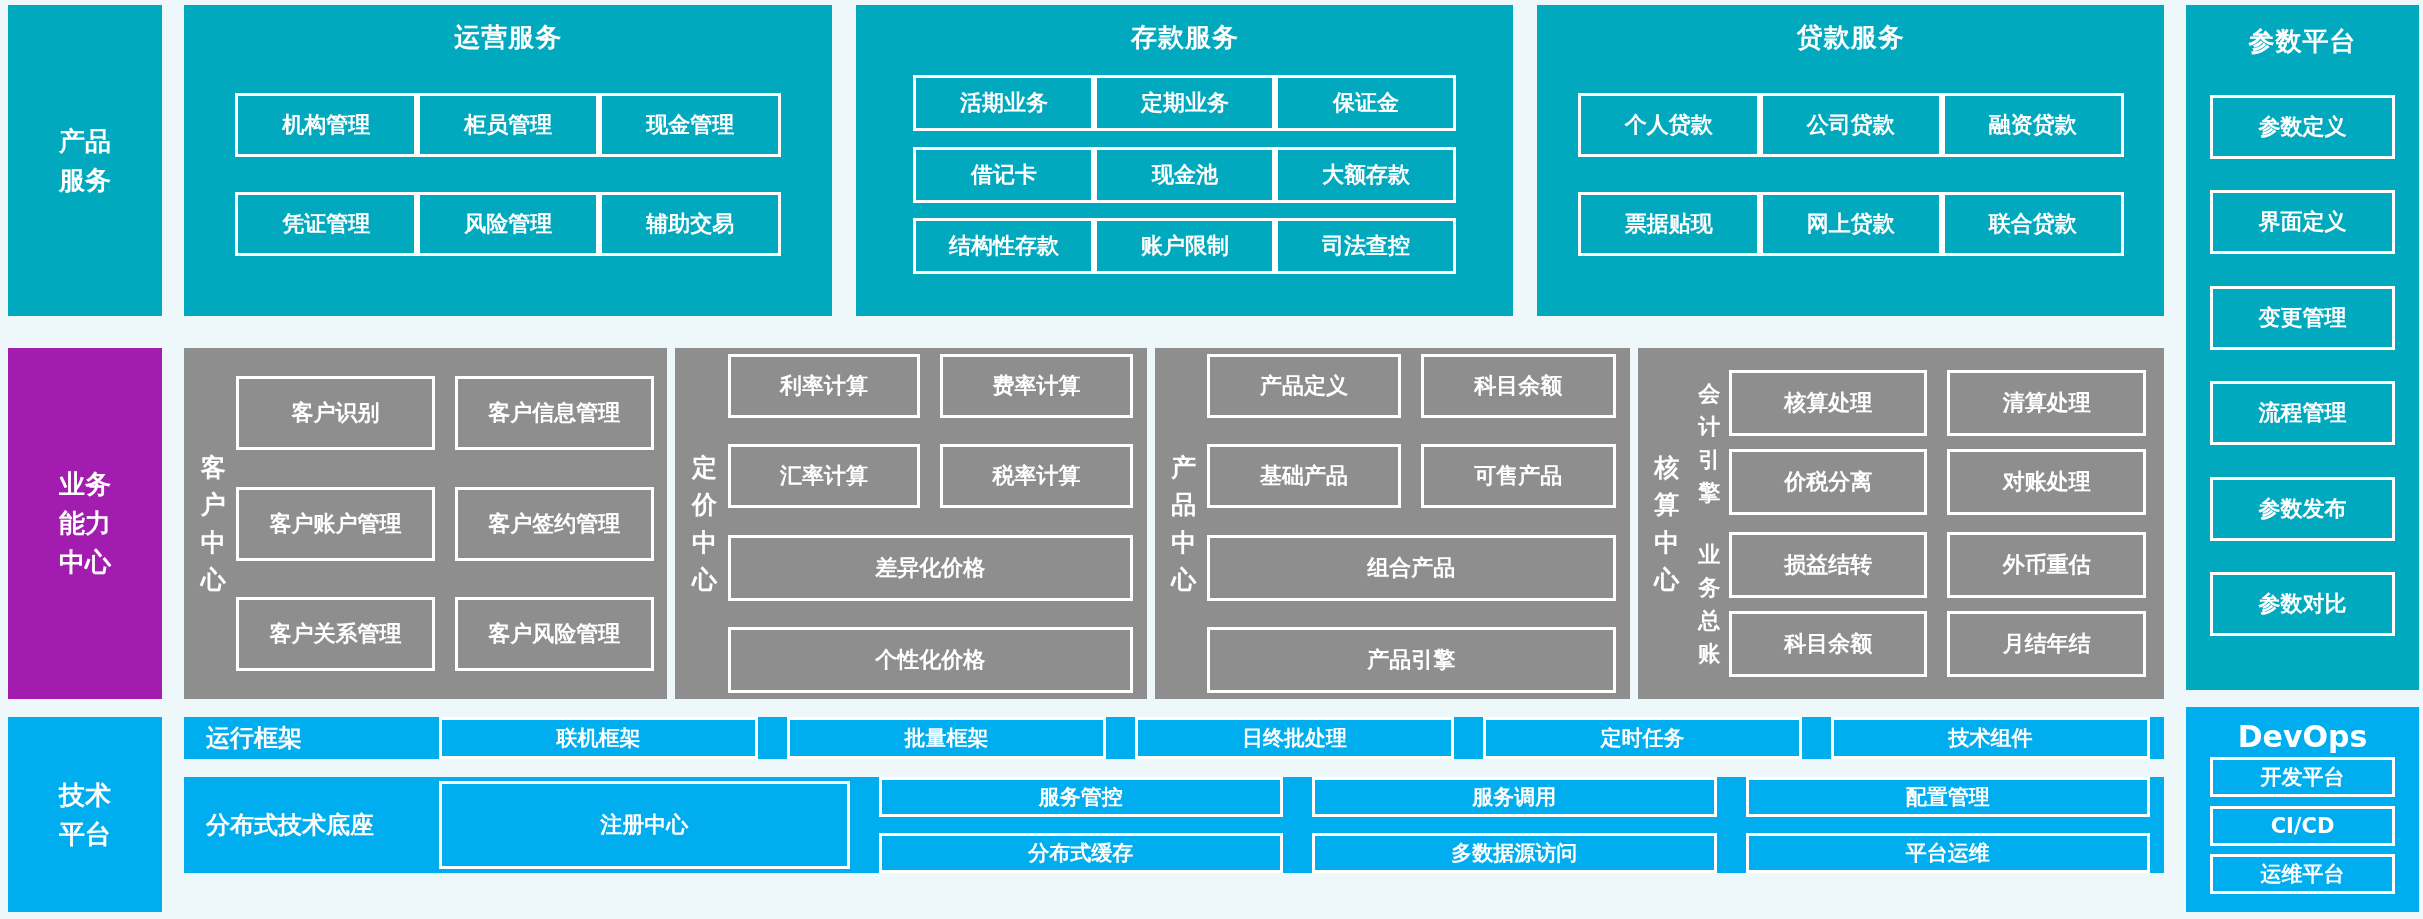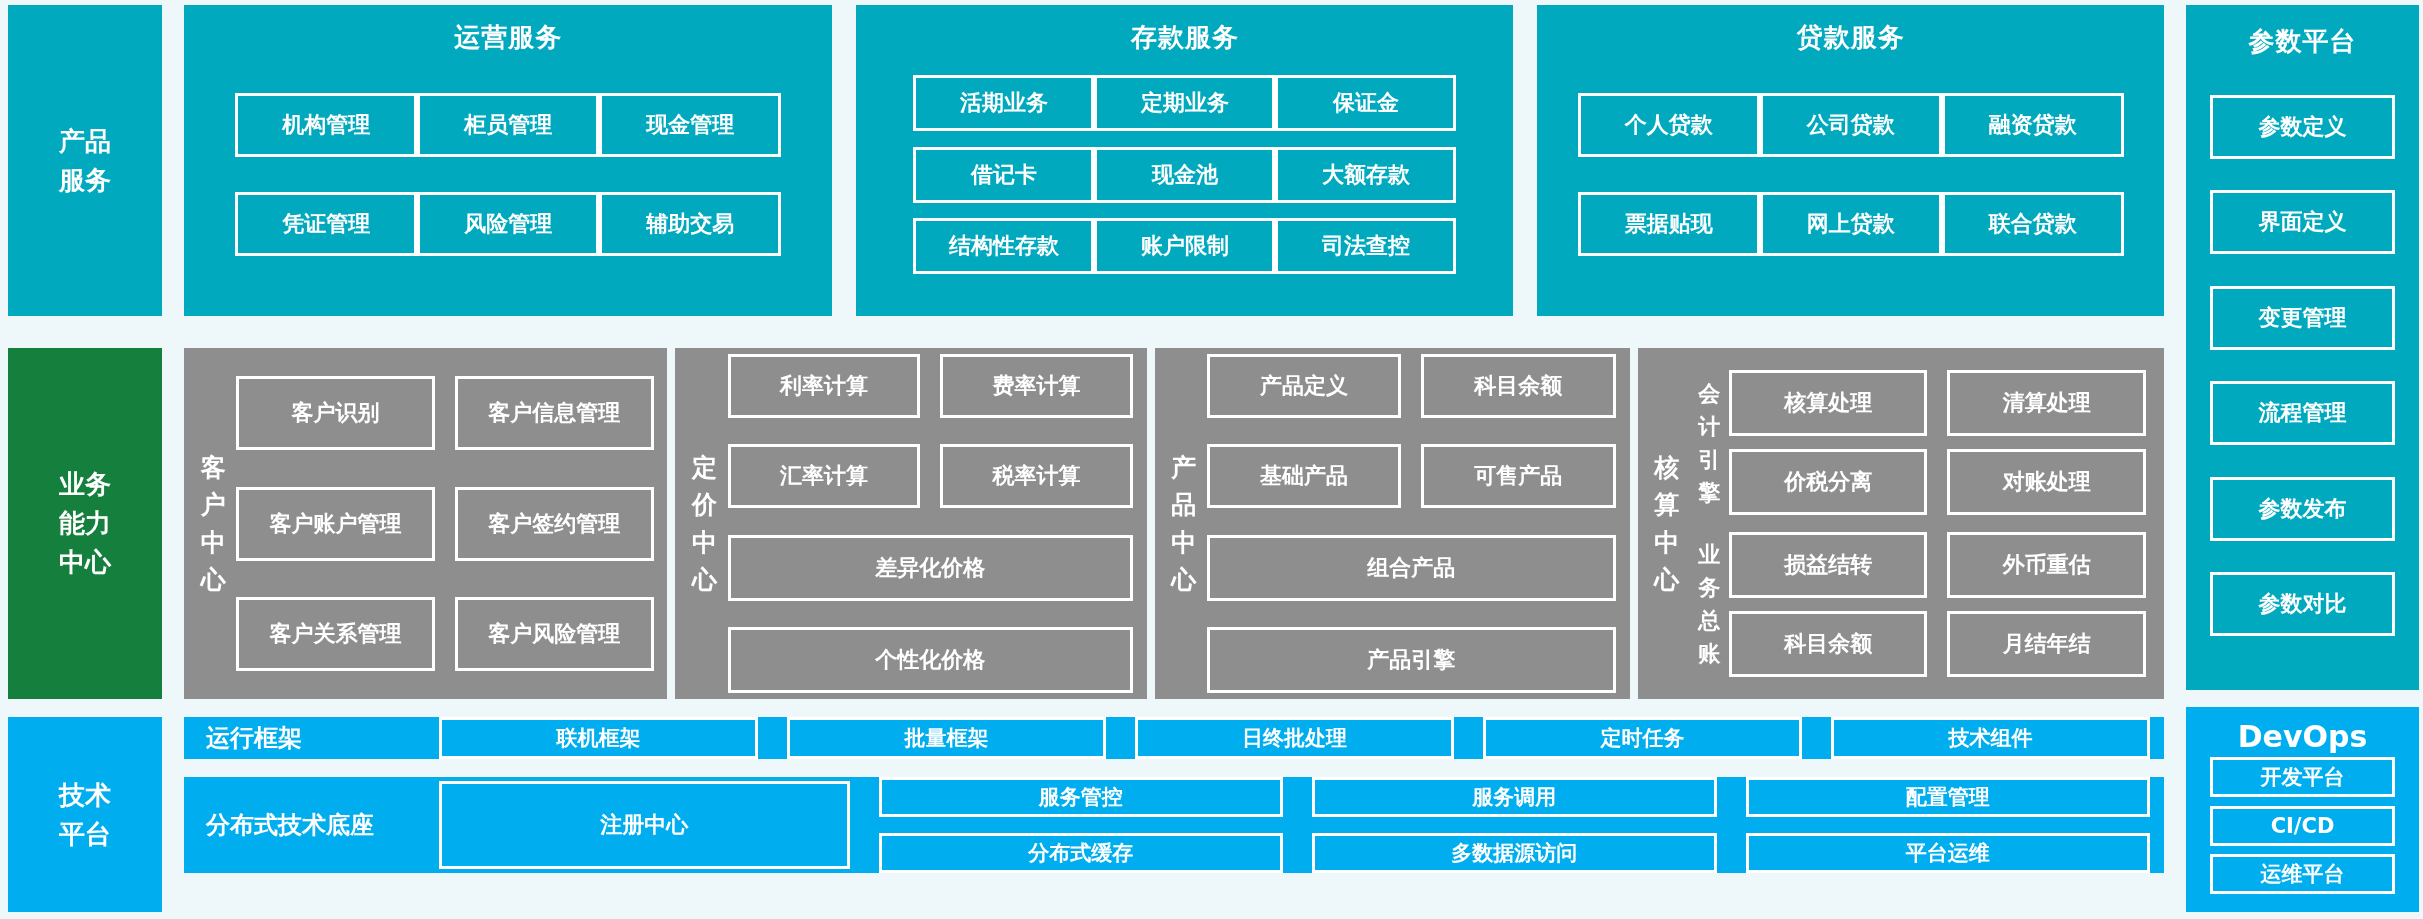--- a/index.html
+++ b/index.html
@@ -14,21 +14,21 @@
   .right-col { flex:0 0 233px; display:flex; flex-direction:column; }
   .sp32 { height:32px; flex:0 0 32px; }
   .sp18 { height:18px; flex:0 0 18px; }
   .sp17 { height:17px; flex:0 0 17px; }
 
   
   .rail { display:flex; align-items:center; justify-content:center; text-align:center;
           font-size:26px; line-height:1.5; }
   .rail span { display:inline-block; width:2.2em; }
   .rail.teal { background:#00a9be; }
-  .rail.gray { background:#15803d; }
+  .rail.gray { background:#a21caf; }
   .rail.blue { background:#00aeef; }
   .rail-product    { height:311px; }
   .rail-capability { height:351px; }
   .rail-tech       { height:195px; }
 
   
   .row1 { height:311px; display:flex; gap:24px; }
   .panel { background:#00a9be; display:flex; flex-direction:column; box-sizing:border-box;
            padding:10px 16px 26px;align-items:center; }
   .p-ops  { flex:647 0 0; }

